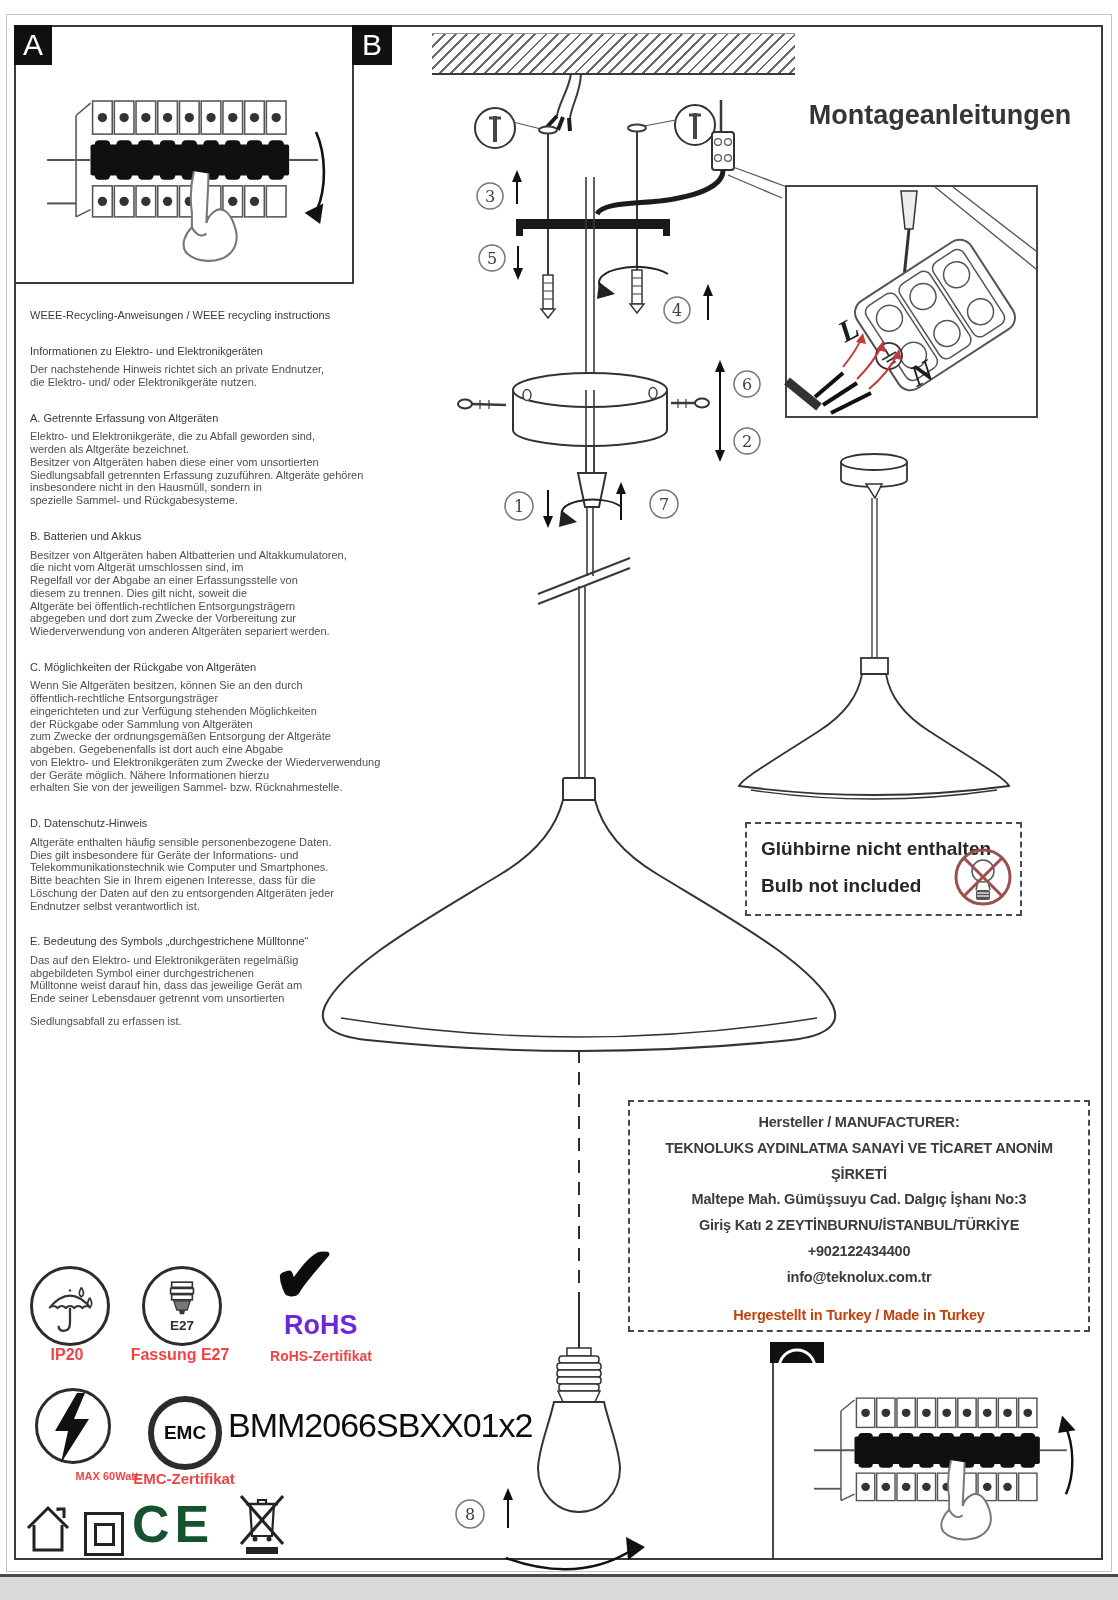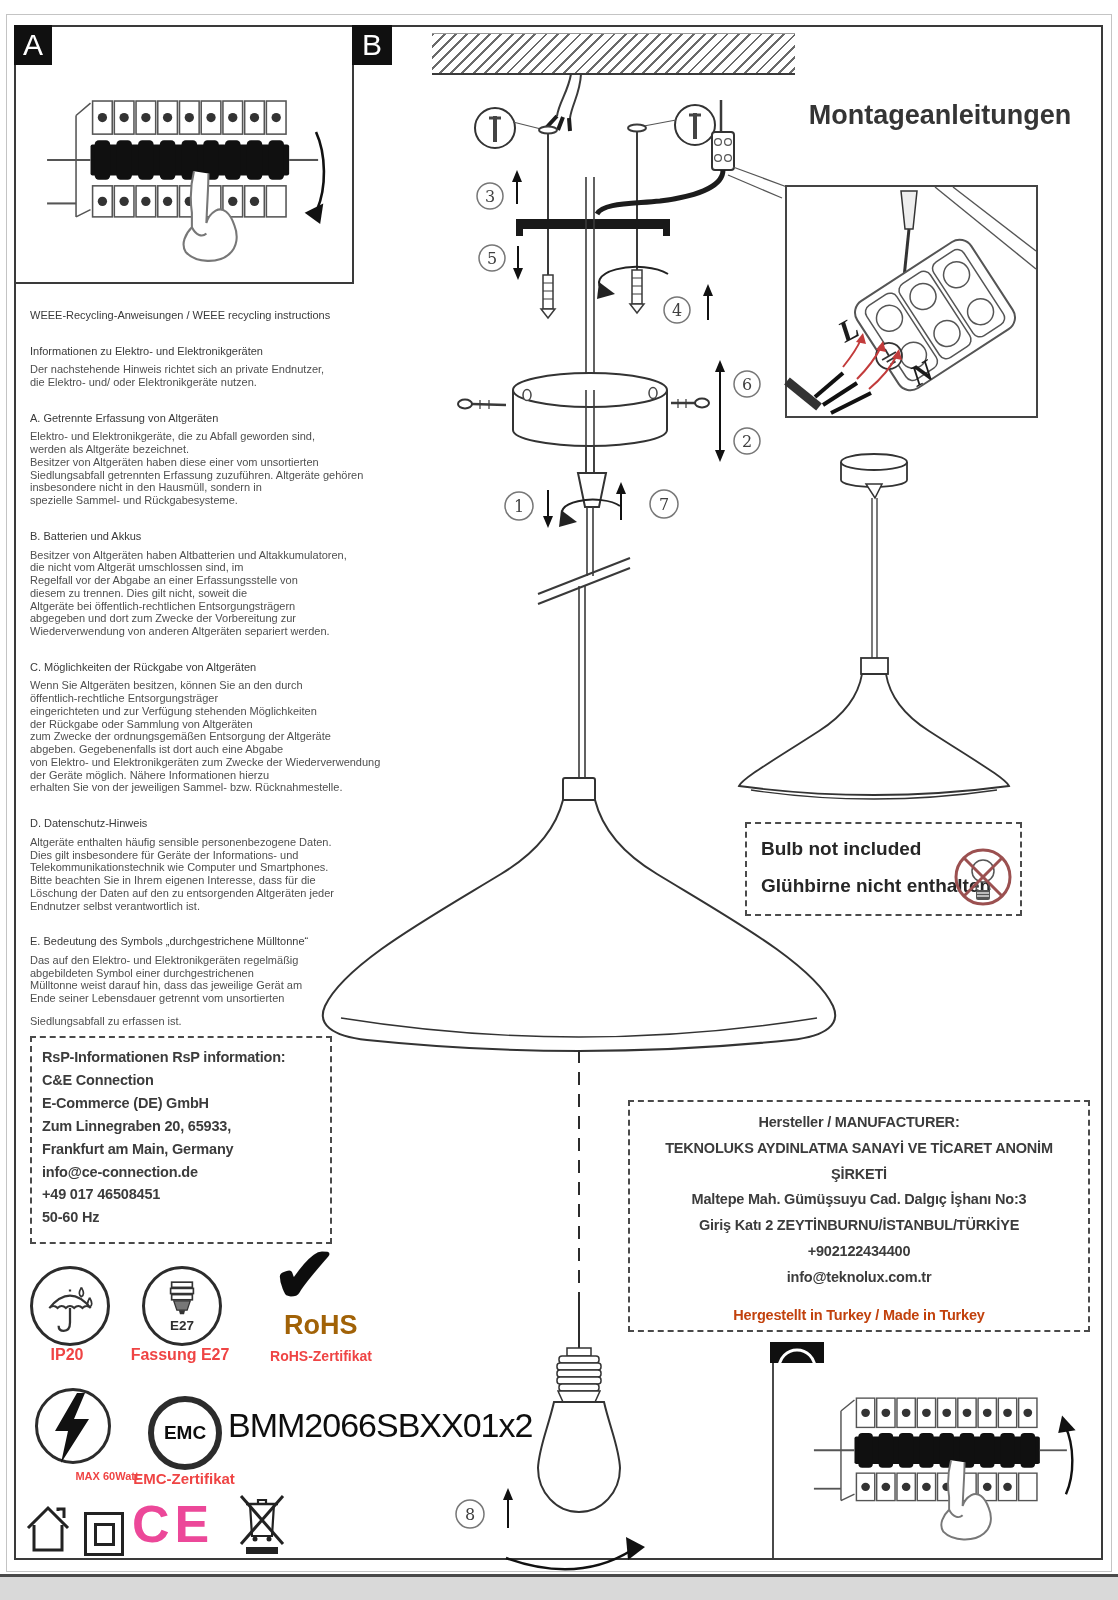--- a/index.html
+++ b/index.html
@@ -388,44 +388,34 @@
     <ellipse cx="154" cy="22" rx="33" ry="8" fill="#fff" stroke="#333" stroke-width="1.8"></ellipse>
     <path d="M146,44 L162,44 L155,58 Z" fill="#fff" stroke="#333" stroke-width="1.5"></path>
     <line x1="152" y1="58" x2="152" y2="218" stroke="#333" stroke-width="1.3"></line>
     <line x1="157" y1="58" x2="157" y2="218" stroke="#333" stroke-width="1.3"></line>
     <rect x="141" y="218" width="27" height="16" fill="#fff" stroke="#333" stroke-width="1.8"></rect>
     <path d="M142,234 C138,258 121,277 99,291 C51,322 23,338 19,346 Q154,364 289,346 C285,338 257,322 209,291 C187,277 170,258 166,234 Z" fill="#fff" stroke="#333" stroke-width="1.8"></path>
     <path d="M31,350 Q154,368 277,350" fill="none" stroke="#333" stroke-width="1.3"></path>
   </svg>
 
   <div class="abs box-dashed" style="left:745px;top:822px;width:277px;height:94px;padding:6px 0 0 14px;">
+    <div class="bulb-line">Glühbirne nicht enthalten</div>
     <div class="bulb-line">Bulb not included</div>
-    <div class="bulb-line">Glühbirne nicht enthalten</div>
   </div>
   <svg class="abs" style="left:952px;top:846px;" width="62" height="62" viewBox="0 0 62 62">
     <circle cx="31" cy="31" r="27" fill="none" stroke="#9b5050" stroke-width="3"></circle>
     <circle cx="31" cy="25" r="11" fill="none" stroke="#555" stroke-width="1.5"></circle>
     <path d="M26,35 L24,44 M36,35 L38,44" stroke="#555" stroke-width="1.5" fill="none"></path>
     <rect x="24" y="44" width="14" height="10" rx="2" fill="#555"></rect>
     <line x1="25" y1="47" x2="37" y2="47" stroke="#fff" stroke-width="1.2"></line>
     <line x1="25" y1="50" x2="37" y2="50" stroke="#fff" stroke-width="1.2"></line>
     <line x1="12" y1="12" x2="50" y2="50" stroke="#9b5050" stroke-width="3"></line>
     <line x1="50" y1="12" x2="12" y2="50" stroke="#9b5050" stroke-width="3"></line>
   </svg>
 
-  <div class="abs box-dashed" style="left:30px;top:1036px;width:302px;height:208px;padding:8px 10px;">
-    <div class="rsp-text">RsP-Informationen RsP information:
-C&amp;E Connection
-E-Commerce (DE) GmbH
-Zum Linnegraben 20, 65933,
-Frankfurt am Main, Germany
-info@ce-connection.de
-+49 017 46508451
-50-60 Hz</div>
-  </div>
 
   <div class="abs box-dashed" style="left:628px;top:1100px;width:462px;height:232px;padding:8px 12px;text-align:center;">
     <div class="man-text">Hersteller / MANUFACTURER:
 TEKNOLUKS AYDINLATMA SANAYİ VE TİCARET ANONİM ŞİRKETİ
 Maltepe Mah. Gümüşsuyu Cad. Dalgıç İşhanı No:3
 Giriş Katı 2 ZEYTİNBURNU/İSTANBUL/TÜRKİYE
 +902122434400
 info@teknolux.com.tr</div>
     <div class="made-in">Hergestellt in Turkey / Made in Turkey</div>
   </div>
@@ -448,21 +438,21 @@
       <polygon points="20,23 36,23 33,32 23,32" fill="#777" stroke="#333" stroke-width="1.2"></polygon>
       <polygon points="25,32 31,32 30,36 26,36" fill="#333"></polygon>
       <text x="28" y="51" text-anchor="middle" font-size="13" font-weight="bold" fill="#2e2e2e" font-family="Liberation Sans,sans-serif">E27</text>
     </svg>
   </div>
   <div class="abs cert-label" style="left:118px;top:1346px;width:124px;font-size:16px;">Fassung E27</div>
 
   <div class="abs" style="left:272px;top:1236px;font-size:78px;font-weight:bold;color:#0d0d0d;line-height:1;">
     <span>✔</span>
   </div>
-  <div class="abs" style="left:284px;top:1310px;font-size:27px;font-weight:bold;color:#a16207;">RoHS</div>
+  <div class="abs" style="left:284px;top:1310px;font-size:27px;font-weight:bold;color:#6d28d9;">RoHS</div>
   <div class="abs cert-label" style="left:256px;top:1348px;width:130px;font-size:14px;">RoHS-Zertifikat</div>
 
   <div class="abs cert-circle" style="left:35px;top:1388px;width:70px;height:70px;">
     <svg width="66" height="76" viewBox="0 0 64 76" style="margin-top:6px">
       <polygon points="36,2 14,40 27,40 20,72 48,28 33,28 44,2" fill="#111"></polygon>
     </svg>
   </div>
   <div class="abs cert-label" style="left:16px;top:1470px;width:110px;font-size:11px;margin-left:36px;">MAX 60Watt</div>
 
   <div class="abs cert-circle" style="left:148px;top:1396px;width:62px;height:62px;border-width:6px;">
@@ -473,21 +463,21 @@
   <div class="abs code" style="left:228px;top:1406px;font-size:34px;">BMM2066SBXX01x2</div>
 
   <svg class="abs" style="left:22px;top:1498px;" width="52" height="62" viewBox="0 0 52 62">
     <path d="M6,30 L26,10 L46,30" fill="none" stroke="#222" stroke-width="3"></path>
     <path d="M12,27 L12,52 L40,52 L40,27" fill="none" stroke="#222" stroke-width="3"></path>
     <path d="M36,13 L36,11 L42,11 L42,20" fill="none" stroke="#222" stroke-width="3"></path>
   </svg>
   <div class="abs" style="left:84px;top:1512px;width:34px;height:38px;border:3px solid #222;display:flex;align-items:center;justify-content:center;">
     <div style="width:15px;height:17px;border:3px solid #222;"></div>
   </div>
-  <div class="abs" style="left:132px;top:1494px;font-size:52px;font-weight:bold;color:#ec4899;letter-spacing:5px;">CE</div>
+  <div class="abs" style="left:132px;top:1494px;font-size:52px;font-weight:bold;color:#14532d;letter-spacing:5px;">CE</div>
   <svg class="abs" style="left:238px;top:1492px;" width="48" height="64" viewBox="0 0 48 64">
     <path d="M20,12 L20,8 L28,8 L28,12" fill="none" stroke="#222" stroke-width="2.2"></path>
     <line x1="8" y1="12" x2="40" y2="12" stroke="#222" stroke-width="2.5"></line>
     <polygon points="12,12 36,12 34,44 14,44" fill="none" stroke="#222" stroke-width="2.2"></polygon>
     <circle cx="17" cy="47" r="2.5" fill="#222"></circle>
       <circle cx="31" cy="47" r="2.5" fill="#222"></circle>
     <line x1="3" y1="4" x2="45" y2="52" stroke="#222" stroke-width="3"></line>
     <line x1="45" y1="4" x2="3" y2="52" stroke="#222" stroke-width="3"></line>
     <rect x="8" y="55" width="32" height="7" fill="#222"></rect>
   </svg>

